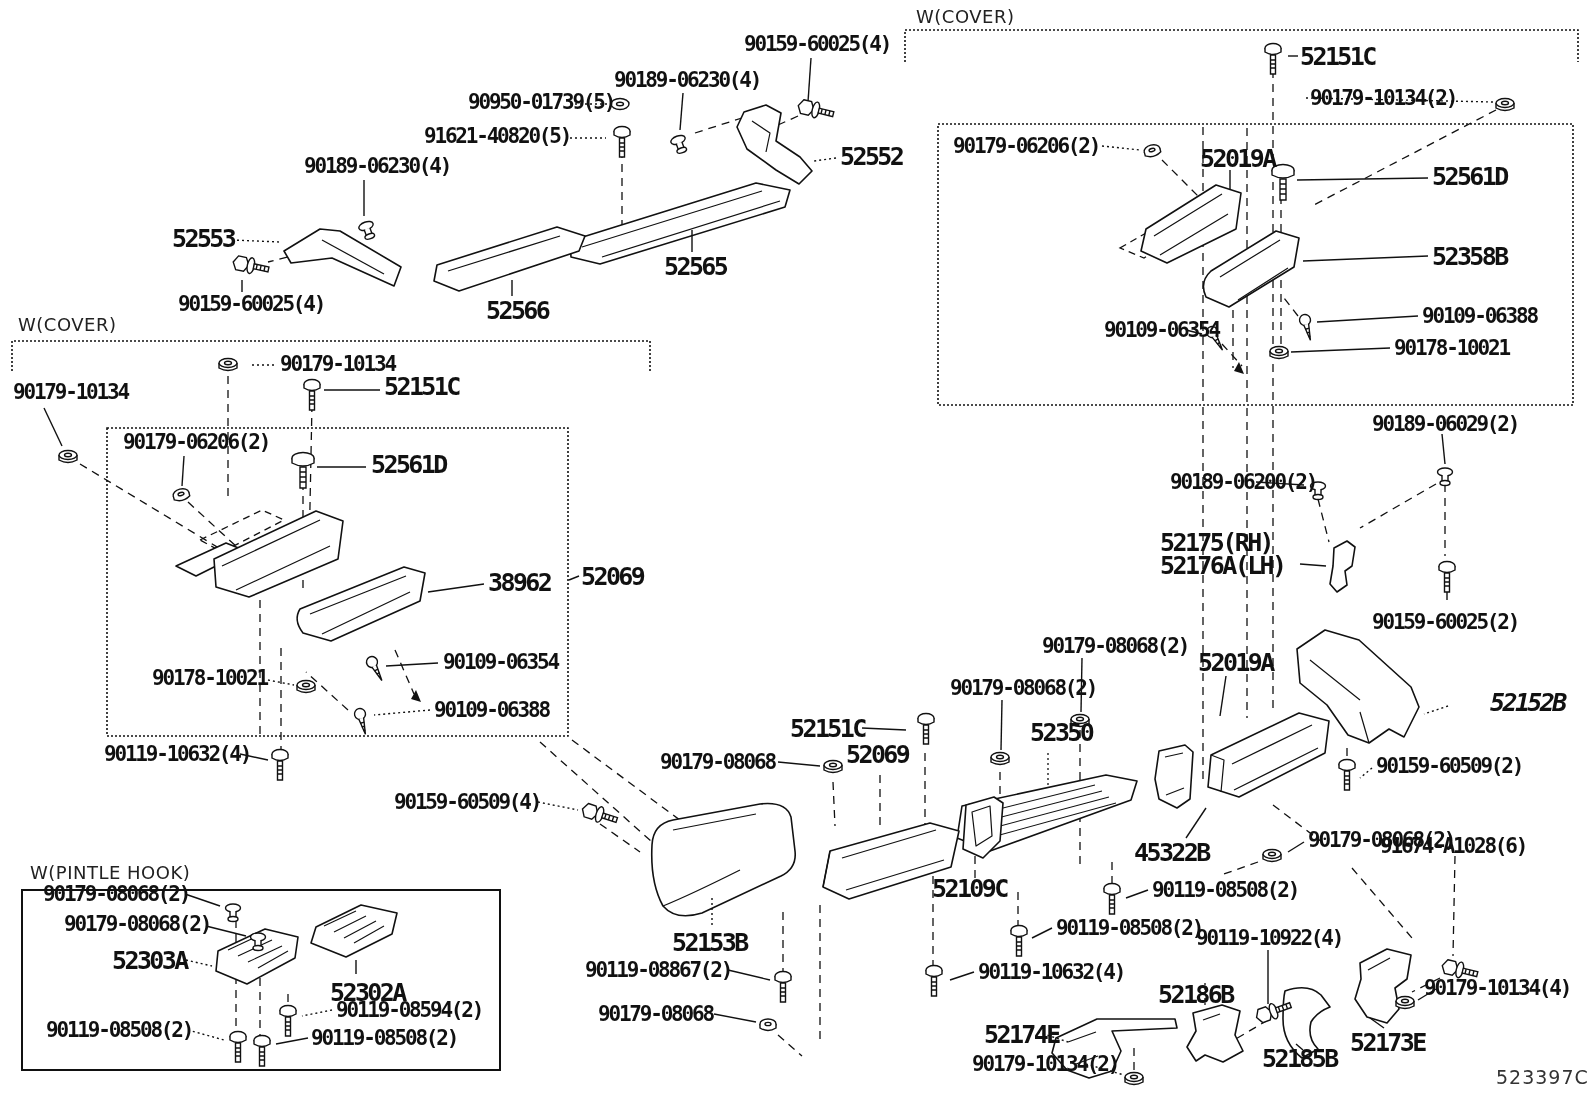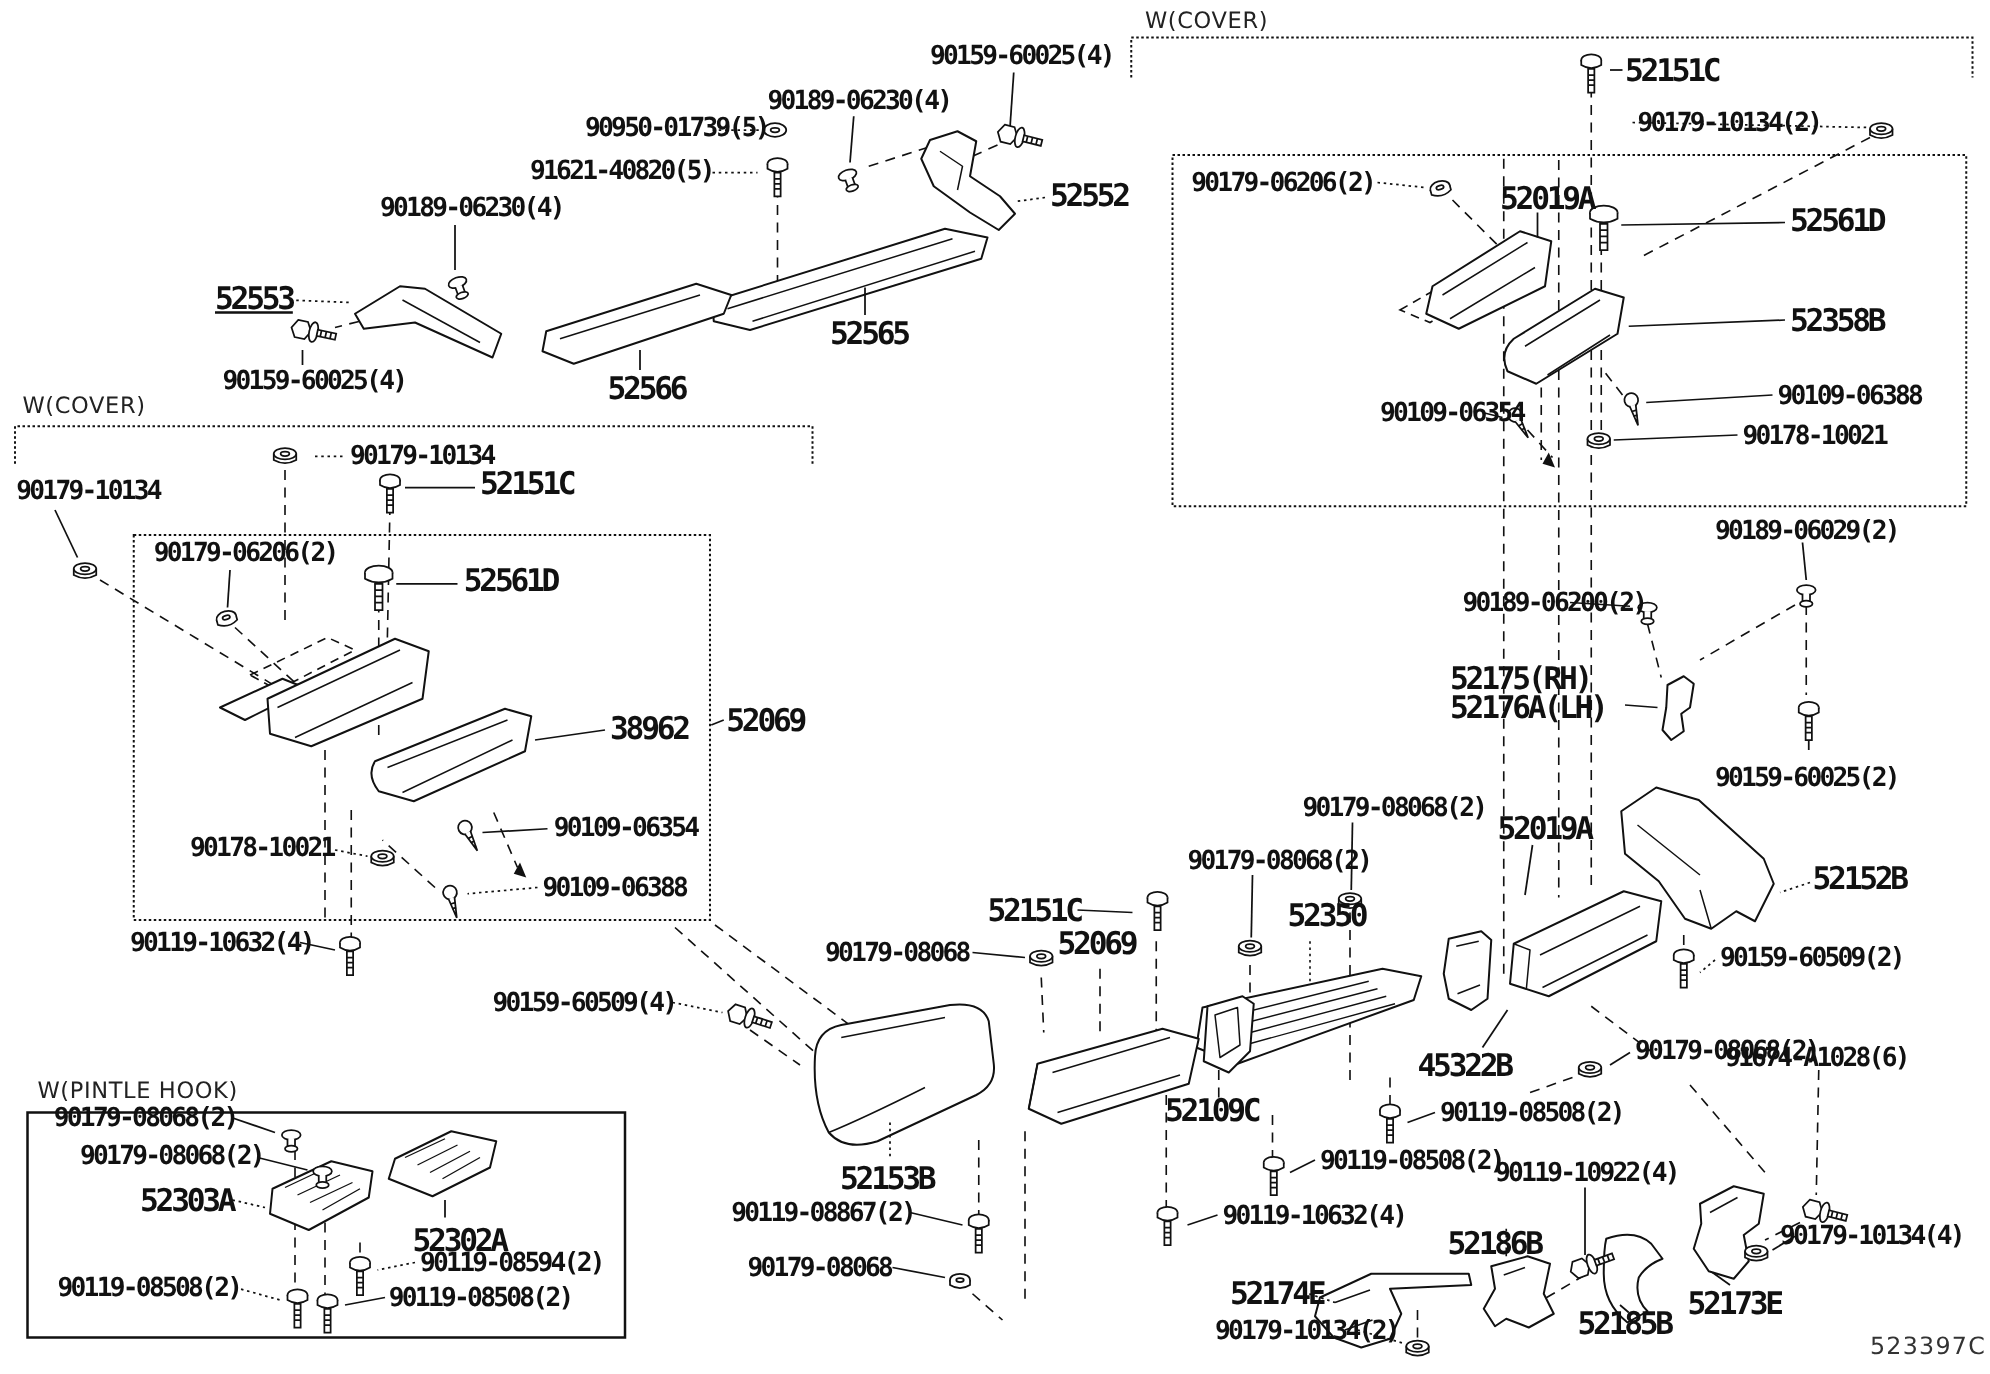--- a/index.html
+++ b/index.html
@@ -310,21 +310,21 @@
   <div class="sec sec-cover-left">W(COVER)</div>
   <div class="sec sec-cover-right">W(COVER)</div>
   <div class="sec sec-pintle">W(PINTLE HOOK)</div>
   <div class="code code-pos">523397C</div>
 <div class="lbl" style="left: 744px; top: 34px;">90159-60025(4)</div>
       <div class="lbl" style="left: 614px; top: 70px;">90189-06230(4)</div>
       <div class="lbl" style="left: 424px; top: 92px; margin-left: 44px;">90950-01739(5)</div>
       <div class="lbl" style="left: 424px; top: 126px;">91621-40820(5)</div>
       <div class="lbl" style="left: 304px; top: 156px;">90189-06230(4)</div>
       <div class="lbl big" style="left: 840px; top: 144px;">52552</div>
-      <div class="lbl big" style="left: 172px; top: 226px; text-decoration: underline;">52553</div>
+      <div class="lbl big" style="left: 172px; top: 226px;">52553</div>
       <div class="lbl big" style="left: 664px; top: 254px;">52565</div>
       <div class="lbl" style="left: 178px; top: 294px;">90159-60025(4)</div>
       <div class="lbl big" style="left: 486px; top: 298px;">52566</div>
       <div class="lbl" style="left: 280px; top: 354px;">90179-10134</div>
       <div class="lbl big" style="left: 384px; top: 374px;">52151C</div>
       <div class="lbl" style="left: 13px; top: 382px;">90179-10134</div>
       <div class="lbl" style="left: 123px; top: 432px;">90179-06206(2)</div>
       <div class="lbl big" style="left: 371px; top: 452px;">52561D</div>
       <div class="lbl big" style="left: 488px; top: 570px;">38962</div>
       <div class="lbl big" style="left: 581px; top: 564px;">52069</div>
@@ -338,21 +338,21 @@
       <div class="lbl big" style="left: 846px; top: 742px;">52069</div>
       <div class="lbl big" style="left: 932px; top: 876px;">52109C</div>
       <div class="lbl big" style="left: 672px; top: 930px;">52153B</div>
       <div class="lbl" style="left: 585px; top: 960px;">90119-08867(2)</div>
       <div class="lbl" style="left: 598px; top: 1004px;">90179-08068</div>
       <div class="lbl big" style="left: 1030px; top: 720px;">52350</div>
       <div class="lbl" style="left: 950px; top: 678px;">90179-08068(2)</div>
       <div class="lbl" style="left: 1042px; top: 636px;">90179-08068(2)</div>
       <div class="lbl big" style="left: 1200px; top: 146px;">52019A</div>
       <div class="lbl big" style="left: 1198px; top: 650px;">52019A</div>
-      <div class="lbl big" style="left: 1450px; top: 690px;">52152B</div>
+      <div class="lbl big" style="left: 1490px; top: 690px; font-style: italic;">52152B</div>
       <div class="lbl" style="left: 1376px; top: 756px;">90159-60509(2)</div>
       <div class="lbl big" style="left: 1134px; top: 840px;">45322B</div>
       <div class="lbl" style="left: 1308px; top: 830px;">90179-08068(2)</div>
       <div class="lbl" style="left: 1152px; top: 880px;">90119-08508(2)</div>
       <div class="lbl" style="left: 1056px; top: 918px;">90119-08508(2)</div>
       <div class="lbl" style="left: 978px; top: 962px;">90119-10632(4)</div>
       <div class="lbl" style="left: 1196px; top: 928px;">90119-10922(4)</div>
       <div class="lbl big" style="left: 1158px; top: 982px;">52186B</div>
       <div class="lbl big" style="left: 984px; top: 1022px;">52174E</div>
       <div class="lbl" style="left: 972px; top: 1054px;">90179-10134(2)</div>

